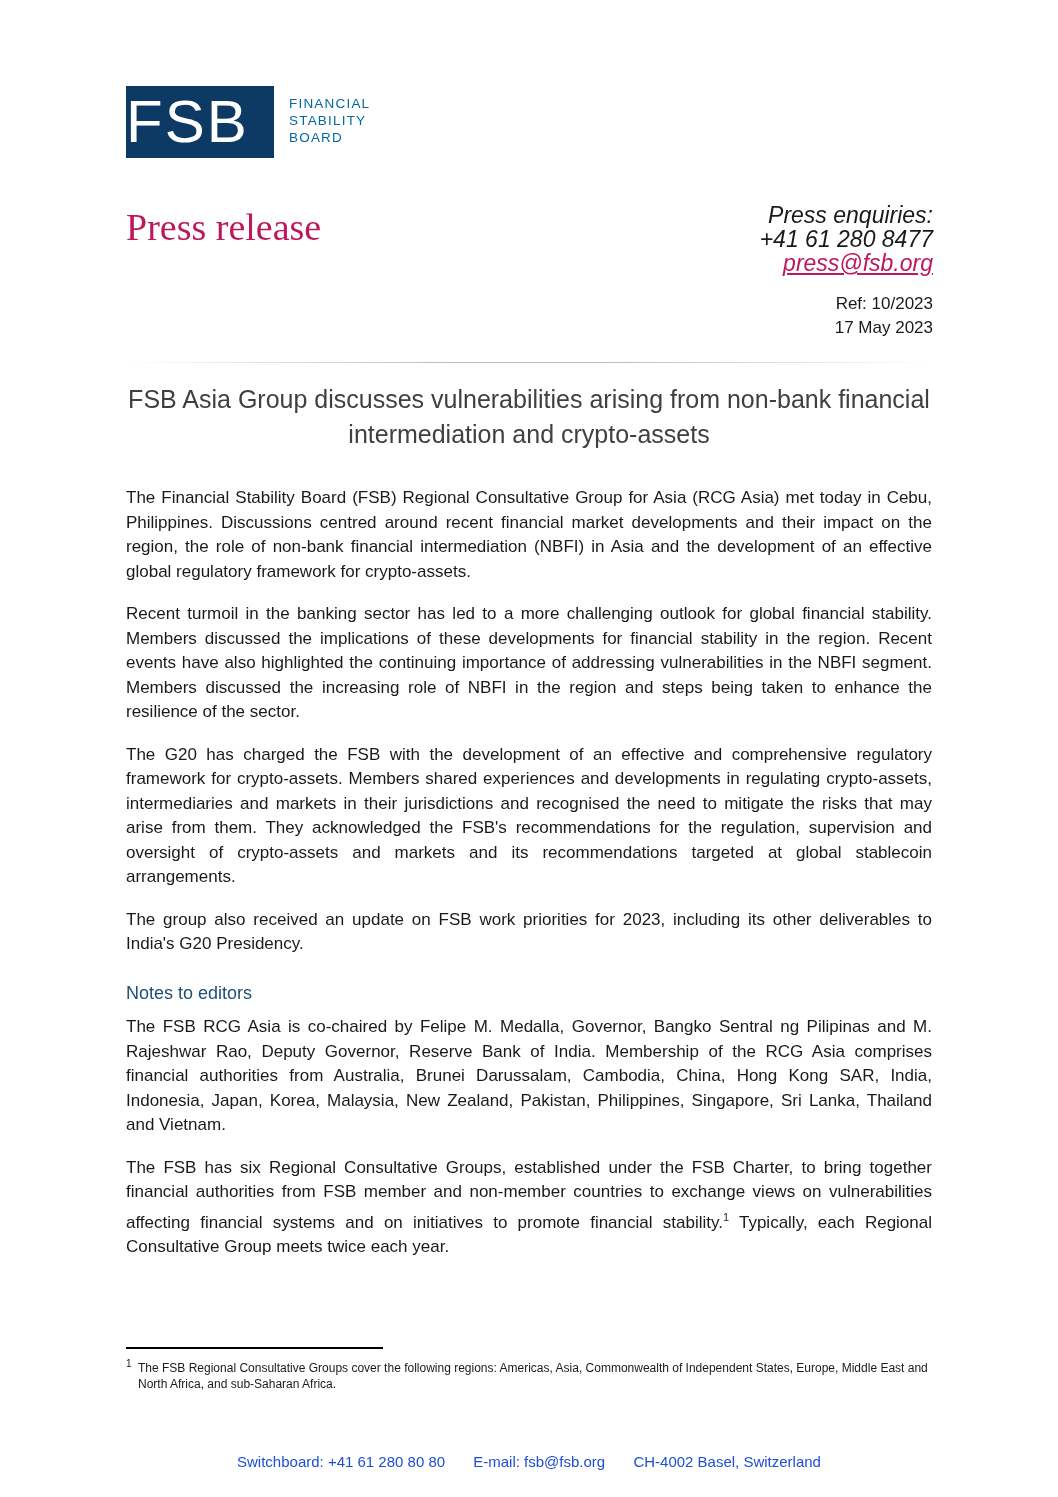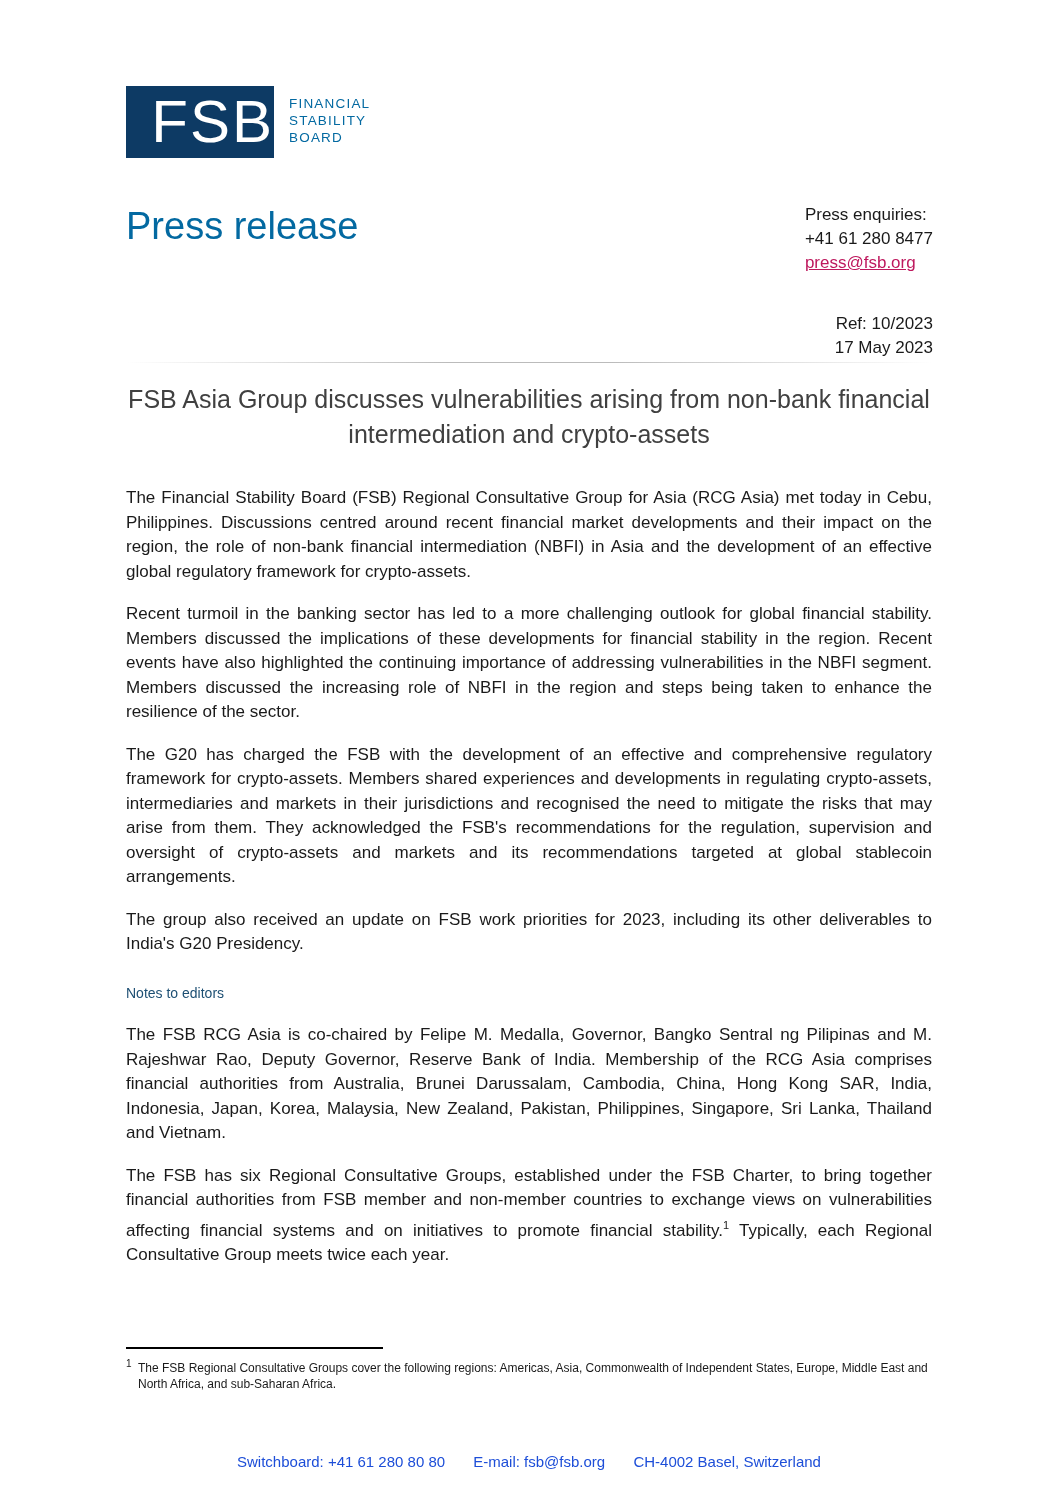--- a/index.html
+++ b/index.html
@@ -1,27 +1,27 @@
 <!DOCTYPE html>
 <html><head>
 <meta charset="utf-8">
 <style>
   html, body { margin:0; padding:0; background:#fff; }
   body { width:1058px; height:1497px; position:relative; font-family:"Liberation Sans", sans-serif; color:#1a1a1a; }
-  .logo { position:absolute; left:126px; top:86px; width:148px; height:72px; background:#0d3a64; color:#fff; font-size:60px; line-height:72px; text-align:right; letter-spacing:2px; }
+  .logo { position:absolute; left:126px; top:86px; width:148px; height:72px; background:#0d3a64; color:#fff; font-size:60px; line-height:72px; text-align:left; letter-spacing:2px; }
   .logo-text { position:absolute; left:289px; top:95px; color:#0369a1; font-size:13.5px; line-height:17px; letter-spacing:1.2px; }
-  .press-title { position:absolute; left:126px; top:205px; font-size:38px; color:#0369a1; }
-  .contact { position:absolute; right:125px; top:203px; font-size:17px; line-height:24px; }
+  .press-title { position:absolute; left:126px; top:205px; font-size:38px; color:#be185d;font-family:Liberation Serif, serif; }
+  .contact { position:absolute; right:125px; top:203px; text-align:right; font-size:23px; line-height:24px;font-style:italic; }
   .contact a { color:#be185d; text-decoration:underline; }
-  .ref { position:absolute; right:125px; top:292px; text-align:right; font-size:17px; line-height:24px;margin-top:20px; }
+  .ref { position:absolute; right:125px; top:292px; text-align:right; font-size:17px; line-height:24px; }
   .rule { position:absolute; left:126px; top:362px; width:806px; height:1px; background:linear-gradient(90deg,#fff,#bbb 40%,#bbb 60%,#fff); }
   .headline { position:absolute; left:126px; width:806px; top:382px; text-align:center; color:#404040; font-size:25px; line-height:35px; }
   .body { position:absolute; left:126px; width:806px; top:486px; font-size:17px; line-height:24.5px; text-align:justify; }
   .body p { margin:0 0 18px 0; }
-  .body h2 { font-weight:normal; color:#1d4f73; font-size:14px; margin:24px 0 18px 0; }
+  .body h2 { font-weight:normal; color:#1d4f73; font-size:18px; margin:24px 0 10px 0; }
   sup { font-size:11px; }
   .fn-rule { position:absolute; left:126px; top:1347px; width:257px; height:1.5px; background:#000; }
   .footnote { position:absolute; left:126px; top:1360px; width:806px; font-size:12px; line-height:16px; }
   .footnote .num { position:absolute; left:0; top:-4px; font-size:10px; }
   .footnote .txt { margin-left:12px; }
   .footer { position:absolute; left:0; width:1058px; top:1453px; text-align:center; color:#1d4ed8; font-size:15px; }
   .footer span { margin:0 12px; }
 </style>
 </head>
 <body>

